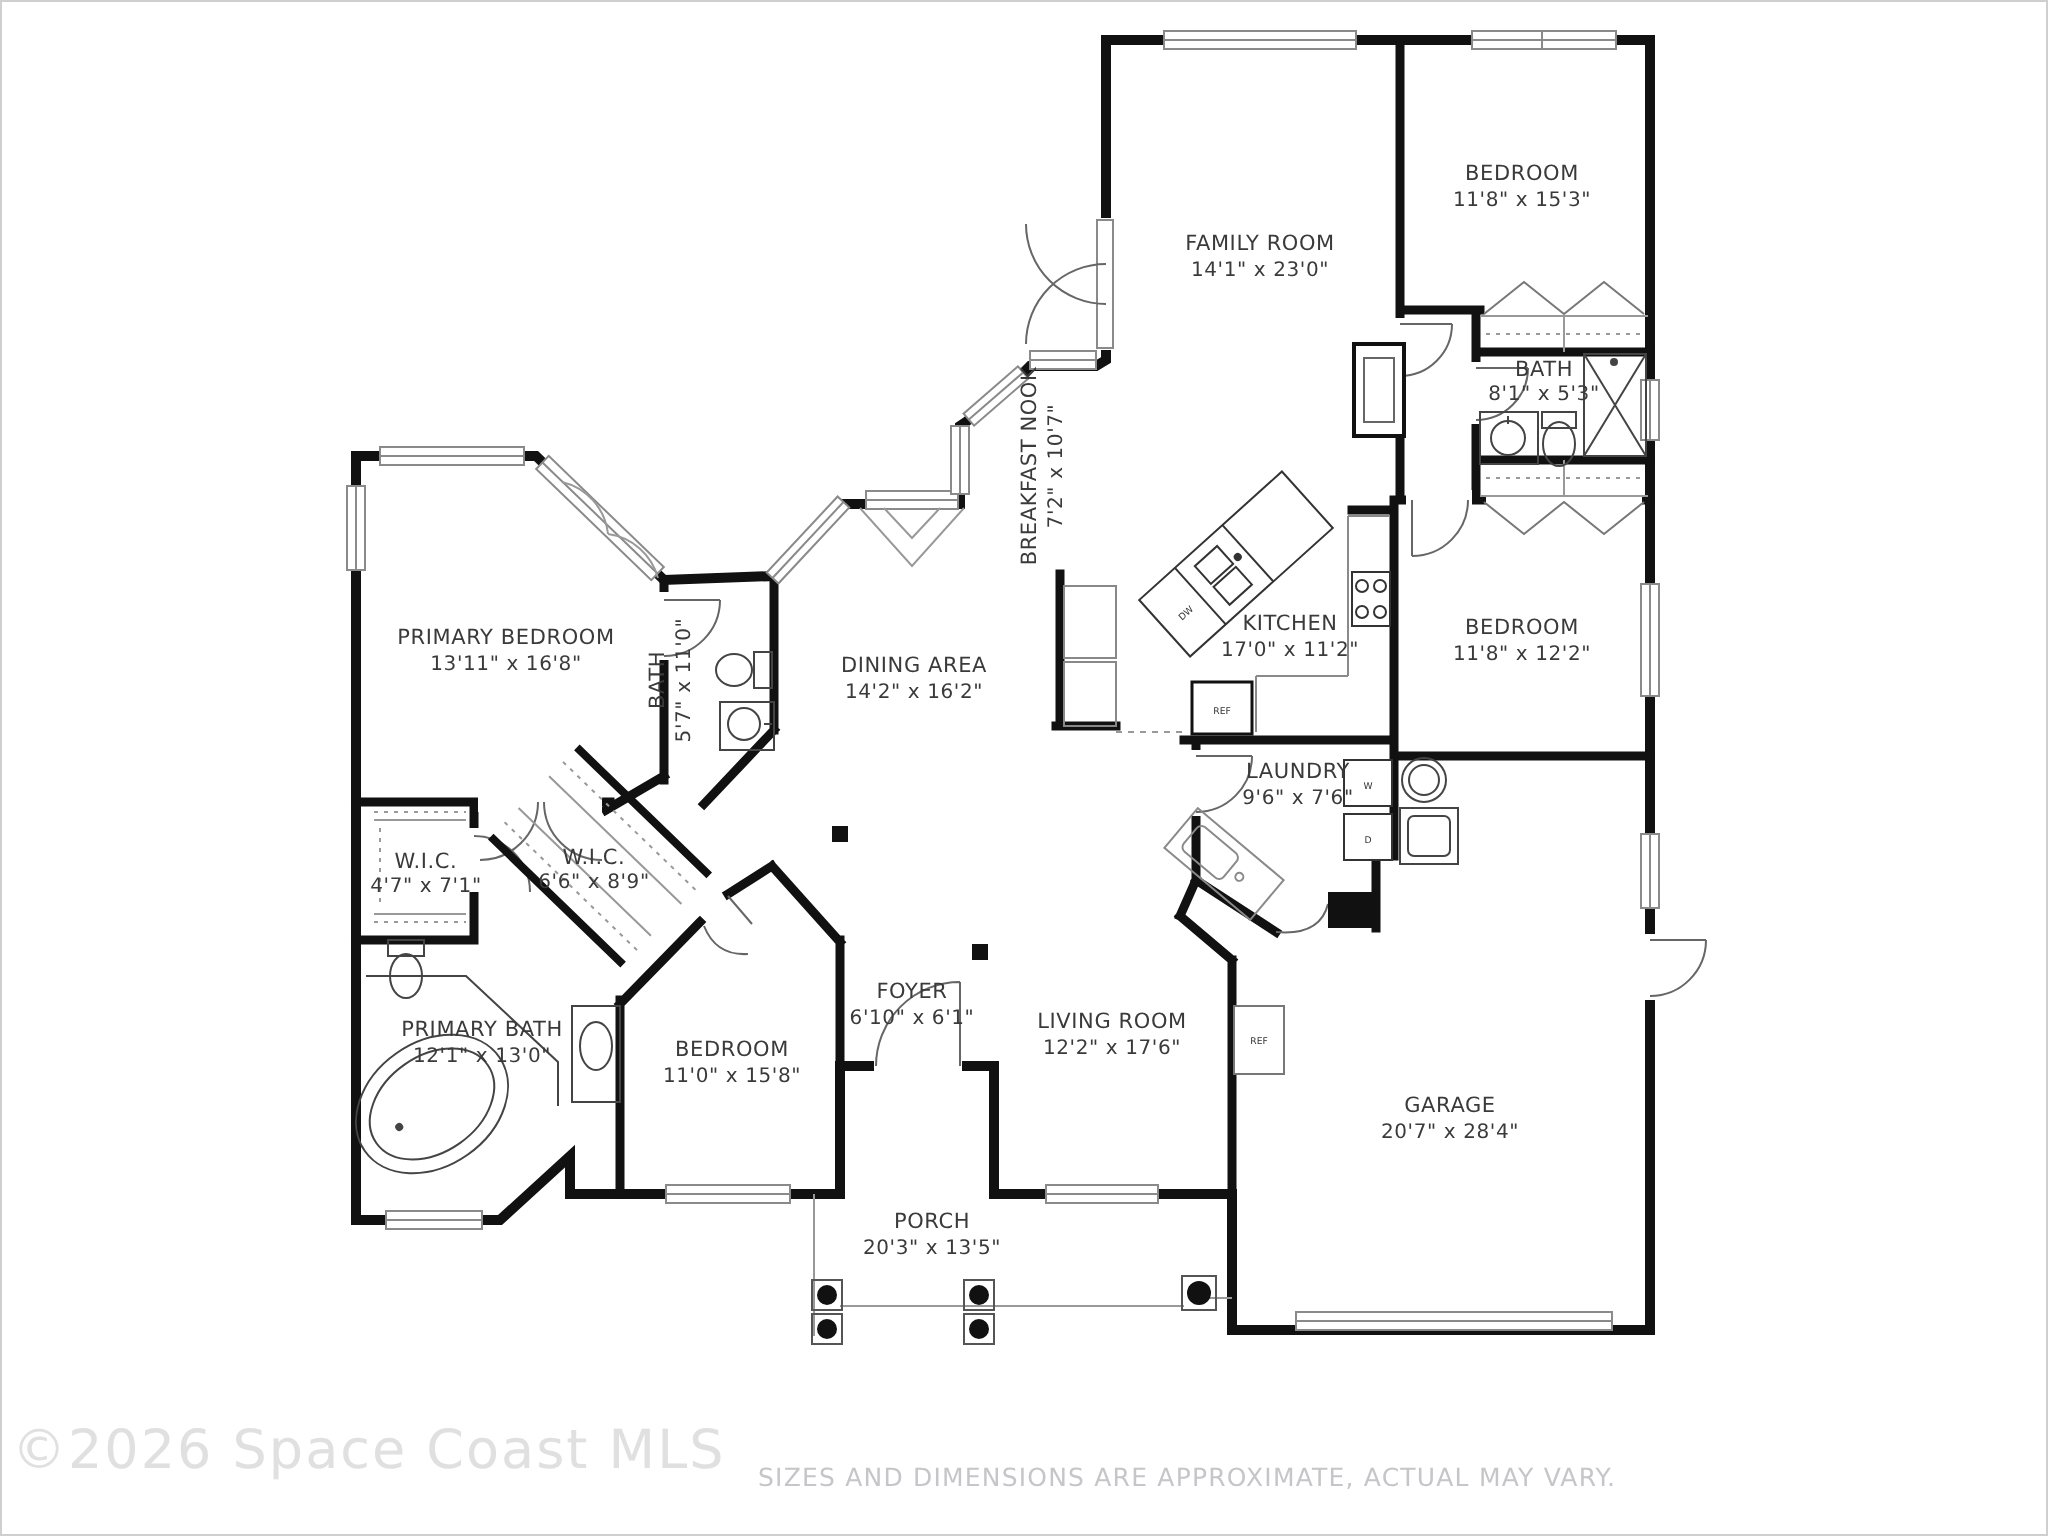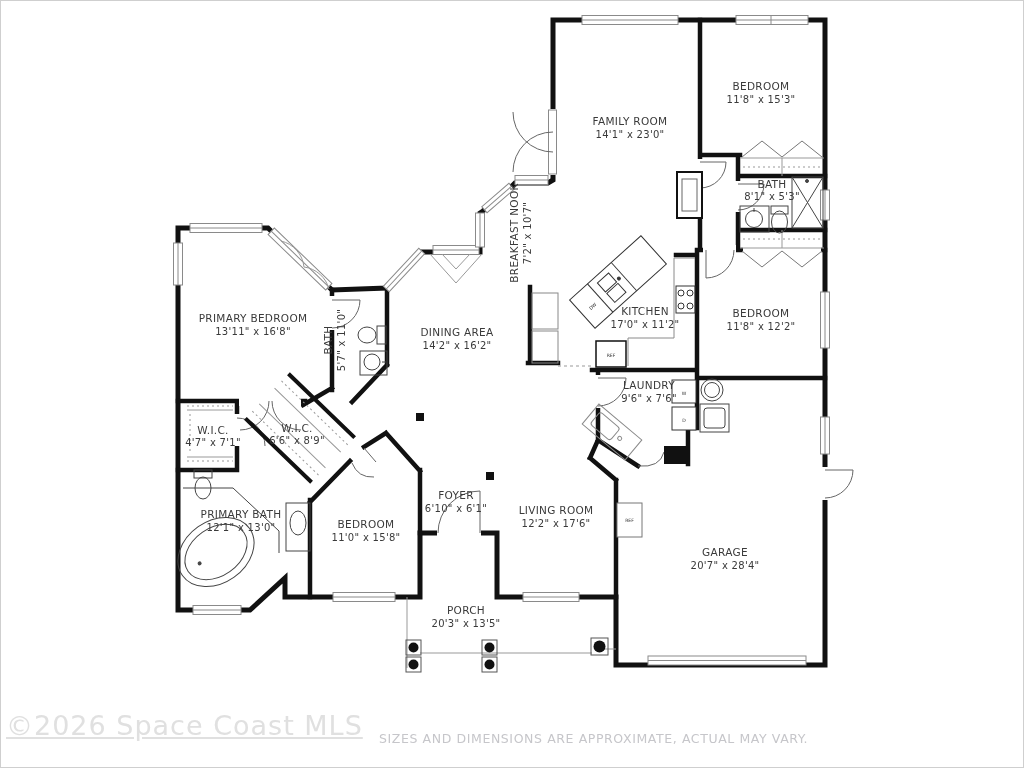--- a/index.html
+++ b/index.html
@@ -4,21 +4,21 @@
 <style>
   html,body{margin:0;padding:0;background:#fff;}
   .page{position:relative;width:1024px;height:768px;background:#ffffff;overflow:hidden;
         font-family:"DejaVu Sans","Liberation Sans",sans-serif;}
   .frame{position:absolute;inset:0;border:1px solid #cfcfcf;pointer-events:none;}
   svg{position:absolute;left:0;top:0;}
   svg text{font-family:"DejaVu Sans","Liberation Sans",sans-serif;fill:#3a3a3a;letter-spacing:.3px;}
   .room-name{font-size:10.5px;}
   .room-dims{font-size:10px;}
   .fixture-label{font-size:4.6px;fill:#333;letter-spacing:0;}
-  .watermark{position:absolute;left:6px;top:710px;font-size:27px;color:#e0e0e0;letter-spacing:1px;text-decoration:underline;}
+  .watermark{position:absolute;left:6px;top:710px;font-size:27px;color:#e0e0e0;letter-spacing:1px;}
   .disclaimer{position:absolute;left:335px;top:731px;font-size:12.5px;color:#c6c6ca;letter-spacing:.6px;margin-left:44px;}
 </style>
 </head>
 <body>
 
 <div class="page">
   <svg width="1024" height="768" viewBox="0 0 1024 768">
 
     <g stroke="#111" stroke-width="5" fill="none" stroke-linecap="square">
       <path d="M553,20 H825 V665 H616 V597 H497 V533 H420 V597 H285 V578 L250,610 H178 V228 H268 L332,290 L387,288 L421,252 H480 V213 L483,211 L512,186 L515,183 H548 L553,180 Z"></path>

